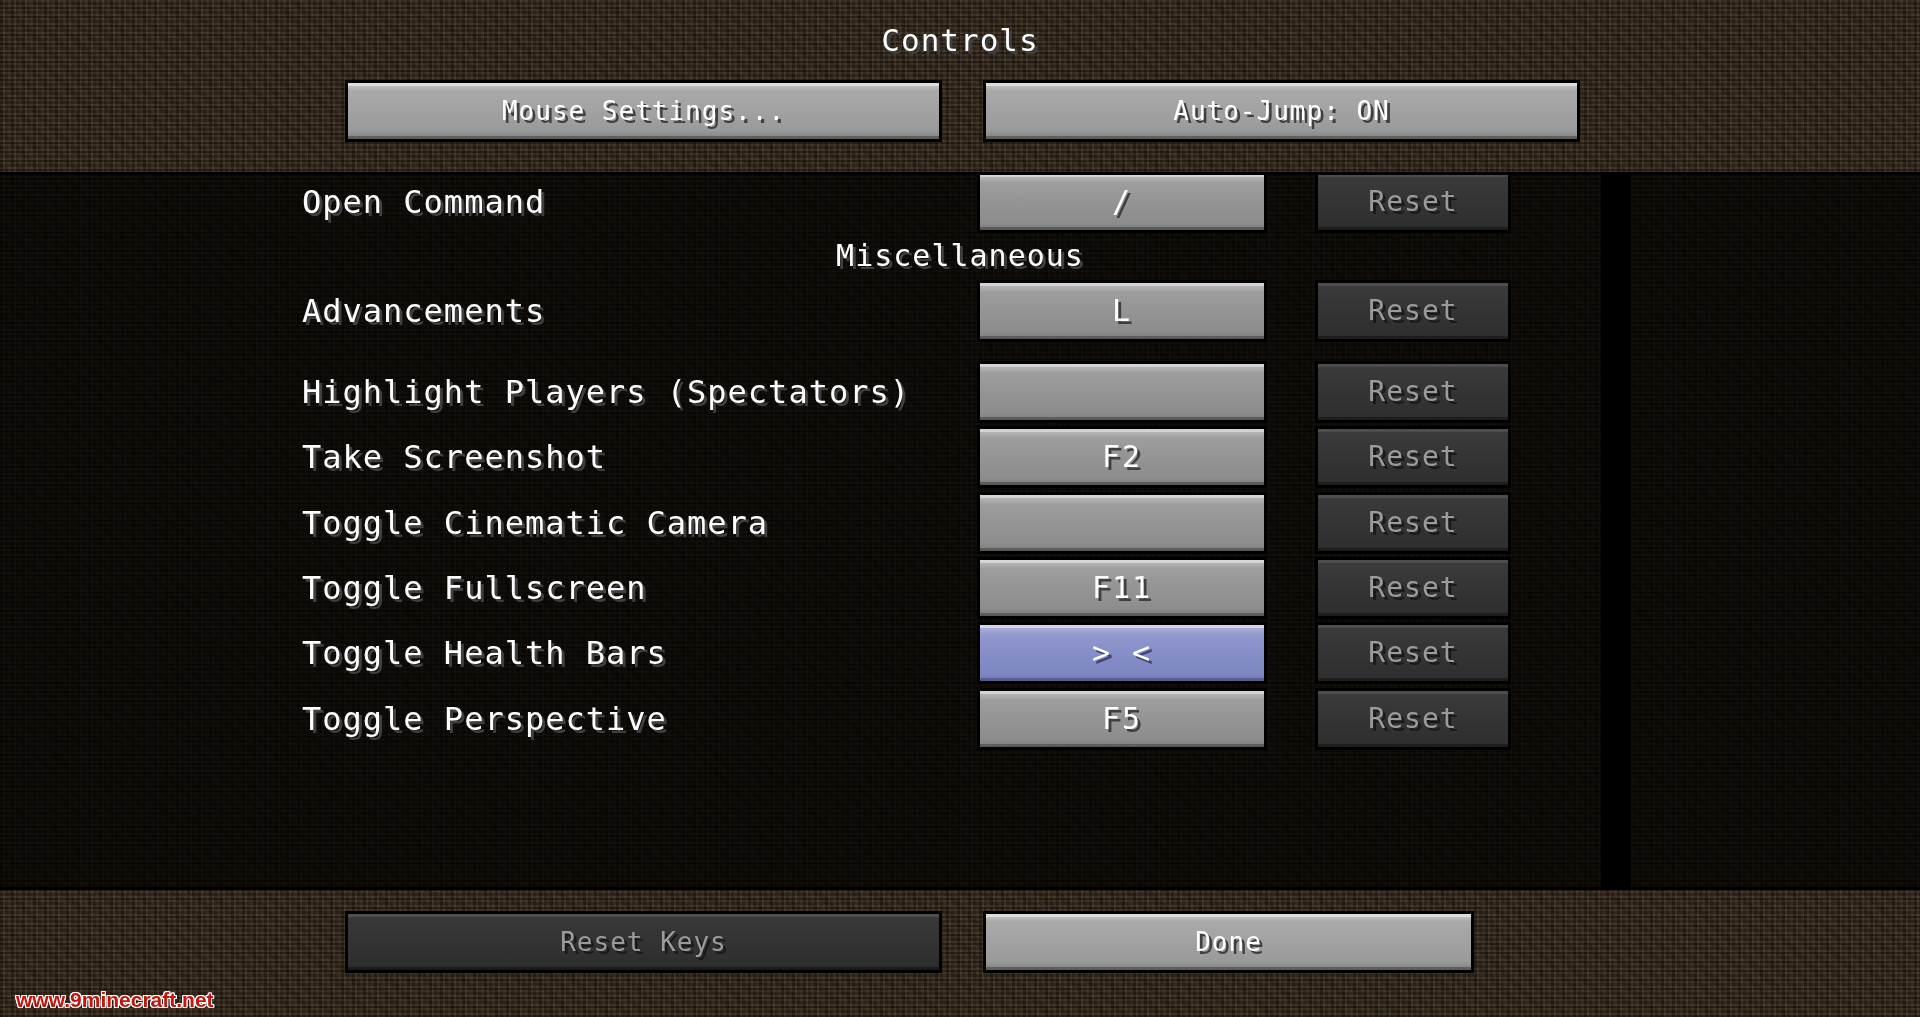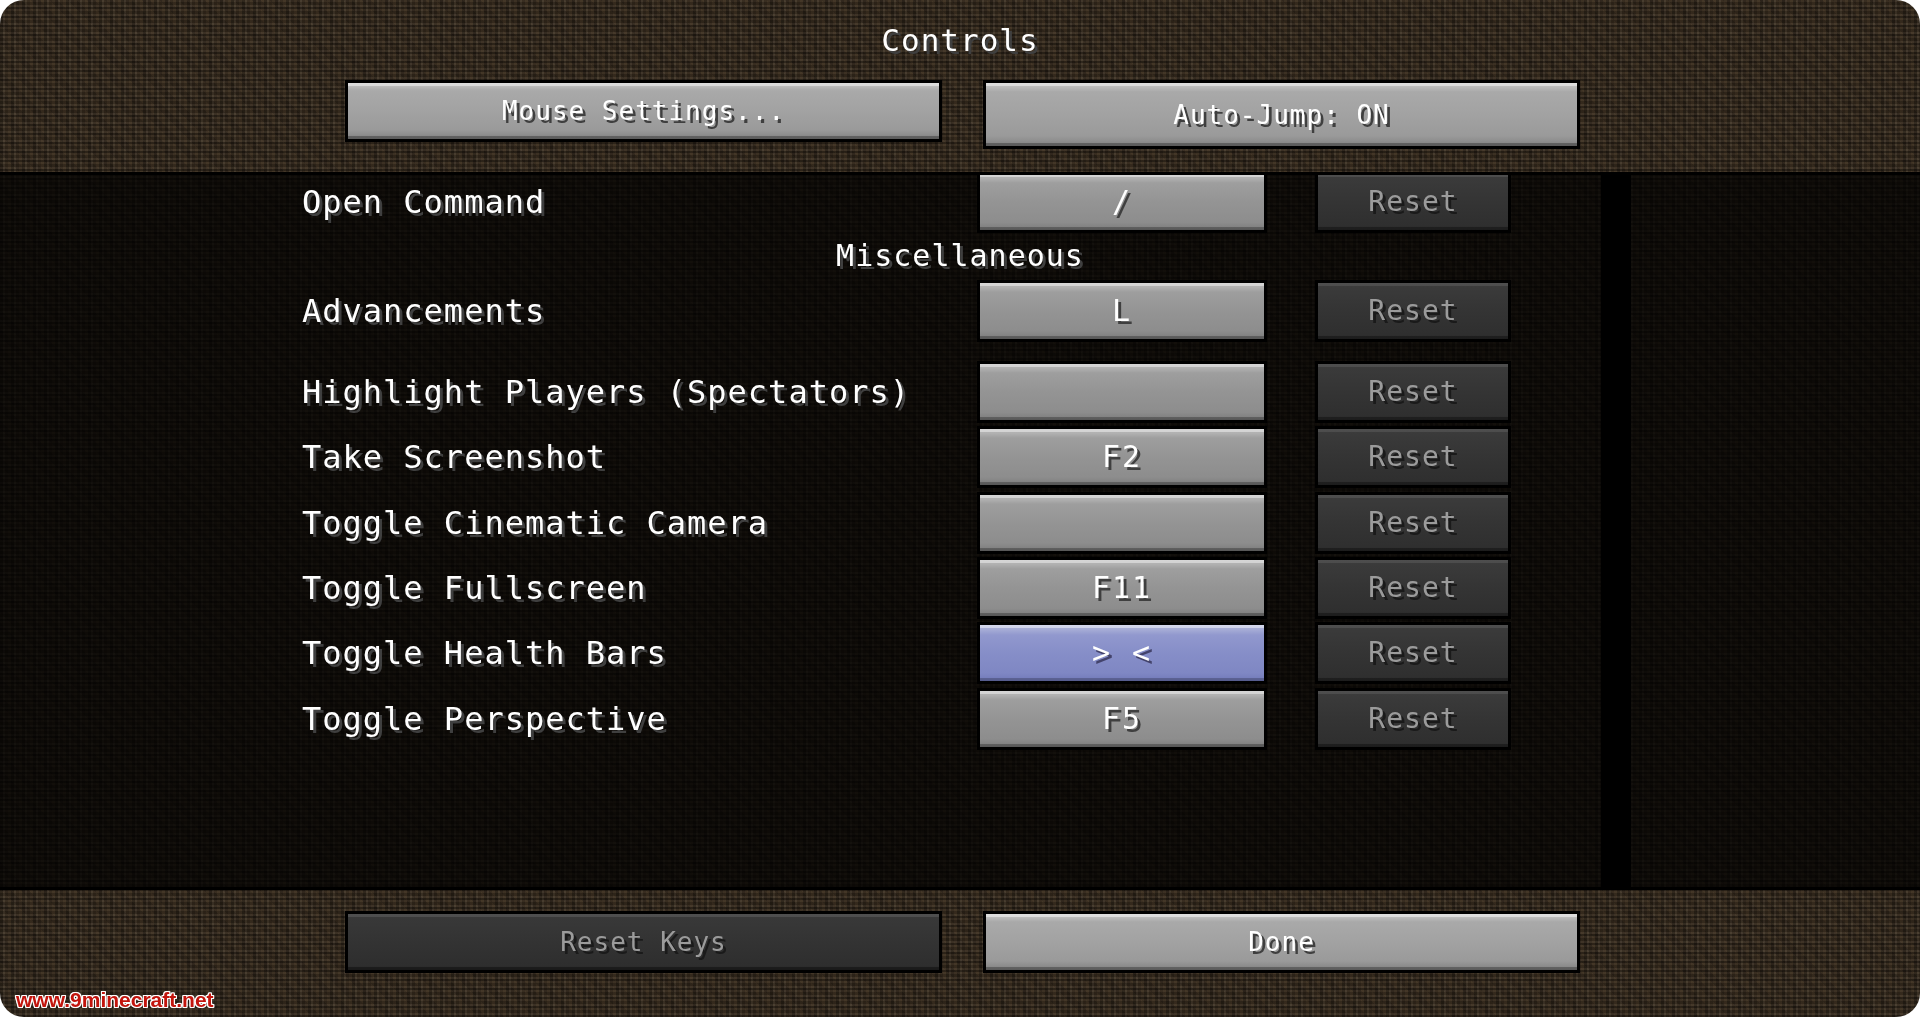--- a/index.html
+++ b/index.html
@@ -26,21 +26,20 @@
       repeating-linear-gradient(90deg,
         rgba(0,0,0,0.26) 0px, rgba(0,0,0,0.26) 3px,
         rgba(255,255,255,0.045) 3px, rgba(255,255,255,0.045) 5px,
         rgba(0,0,0,0.14) 5px, rgba(0,0,0,0.14) 8px,
         rgba(120,96,64,0.05) 8px, rgba(120,96,64,0.05) 11px),
       repeating-linear-gradient(45deg,
         rgba(0,0,0,0.10) 0px, rgba(0,0,0,0.10) 6px,
         rgba(90,72,48,0.07) 6px, rgba(90,72,48,0.07) 13px);
     color: #ffffff;
     user-select: none;
-    border-radius: 24px;
   }
 
   
   #title {
     position: absolute;
     top: 22px;
     left: 0;
     width: 1920px;
     text-align: center;
     font-size: 31px;
@@ -74,23 +73,23 @@
                 #3b3b3b 0%, #383838 10%,
                 #333333 50%, #2e2e2e 92%, #282828 100%);
     color: #9b9b9b;
     text-shadow: 3px 3px 0 #1a1a1a;
     box-shadow: inset 0 3px 0 rgba(255,255,255,0.10),
                 inset 0 -3px 0 rgba(0,0,0,0.35);
     cursor: default;
   }
 
   #btn-mouse-settings { left: 345px;  top: 80px;  width: 597px; height: 62px; }
-  #btn-auto-jump      { left: 983px;  top: 80px;  width: 597px; height: 69px; }
+  #btn-auto-jump      { left: 983px;  top: 80px;  width: 597px; height: 62px; }
   #btn-reset-keys     { left: 345px;  top: 911px; width: 597px; height: 62px; }
-  #btn-done           { left: 983px;  top: 911px; width: 597px; height: 62px; }
+  #btn-done           { left: 983px;  top: 911px; width: 491px; height: 62px; }
 
   
   #list-viewport {
     position: absolute;
     left: 0;
     top: 172px;
     width: 1920px;
     height: 718px;
     overflow: hidden;
     background-color: rgba(0,0,0,0.72);

